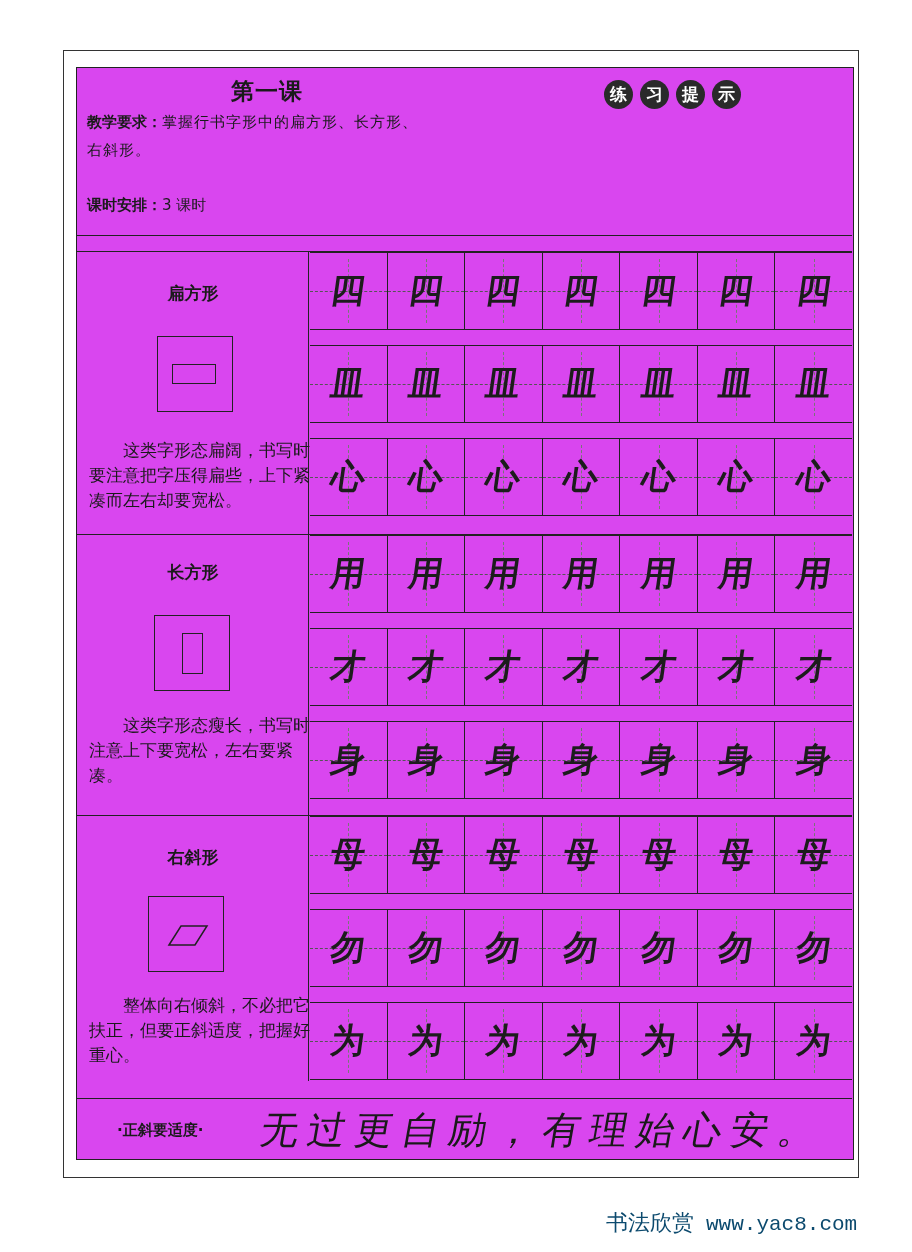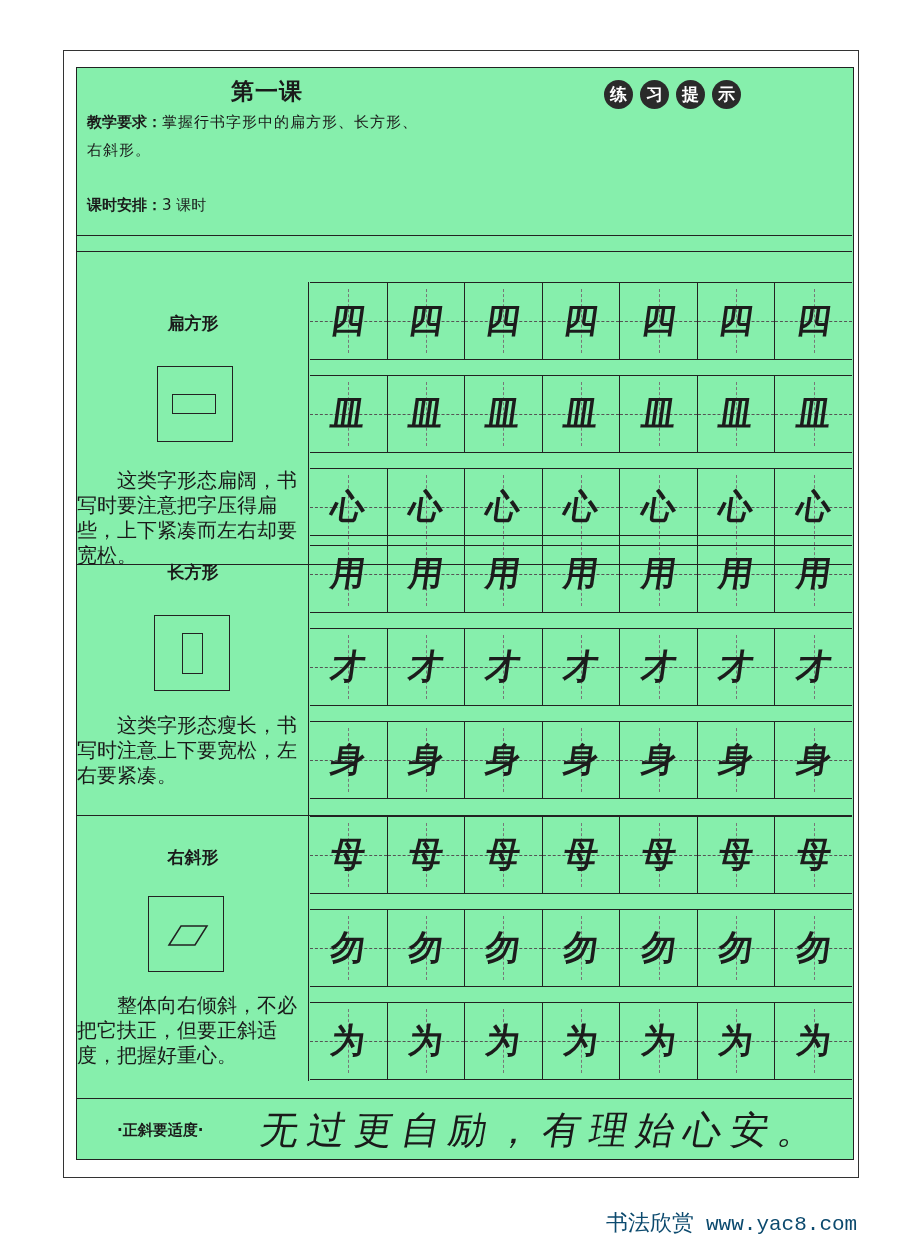--- a/index.html
+++ b/index.html
@@ -6,21 +6,21 @@
   body {
     width: 912px; height: 1252px; background: #ffffff; position: relative; overflow: hidden;
     font-family: "DejaVu Sans", "Liberation Sans", sans-serif; color: #1a1a1a;
   }
   .outer-frame {
     position: absolute; left: 63px; top: 50px; width: 796px; height: 1128px;
     border: 1.5px solid #333; box-sizing: border-box;
   }
   .inner-frame {
     position: absolute; left: 76px; top: 67px; width: 778px; height: 1093px;
-    border: 1.5px solid #222; box-sizing: border-box; background: #86efac;
+    border: 1.5px solid #222; box-sizing: border-box; background: #d946ef;
   }
   
   .header { position: absolute; left: 0; top: 0; width: 775px; height: 171px; }
   .lesson-title {
     position: absolute; left: 154px; top: 8px; font-size: 23px; font-weight: bold; letter-spacing: 1px;
   }
   .req { position: absolute; left: 10px; top: 40px; width: 345px; font-size: 15px; line-height: 28px; }
   .req b { font-weight: bold; }
   .req .val { font-family: "DejaVu Serif", "Liberation Serif", serif; letter-spacing: 1px; }
   .schedule { position: absolute; left: 10px; top: 128px; font-size: 15px; }
@@ -38,21 +38,21 @@
   .hdr-line2 { position: absolute; left: 0; top: 183px; width: 775px; border-top: 1.5px solid #222; }
 
   
   .section { position: absolute; left: 0; width: 775px; }
   .sec-left {
     position: absolute; left: 0; top: 0; width: 232px; border-right: 1.5px solid #222; box-sizing: border-box;
   }
   .sec-name { position: absolute; left: 0; width: 232px; text-align: center; font-size: 17px; font-weight: bold; }
   .shape-box { position: absolute; width: 76px; height: 76px; border: 1.5px solid #222; box-sizing: border-box; }
   .sec-desc {
-    position: absolute; left: 0; width: 222px; font-size: 20px; line-height: 25px;
+    position: absolute; left: 12px; width: 222px; font-size: 17px; line-height: 25px;
     font-family: "DejaVu Serif", "Liberation Serif", serif; text-indent: 2em;
   }
   .sec-bottom { position: absolute; left: 0; width: 775px; border-top: 1.5px solid #222; }
   .grid-row { position: absolute; left: 233px; width: 542px; display: flex; border-top: 1.5px solid #222; border-bottom: 1.5px solid #222; box-sizing: border-box; }
   .cell {
     position: relative; flex: 1; border-right: 1.2px solid #222; box-sizing: border-box;
     display: flex; align-items: center; justify-content: center;
   }
   .cell:last-child { border-right: none; }
   .cell::before {
@@ -96,21 +96,21 @@
     <div class="tips-title">
       <span class="tip-circle">练</span>
       <span class="tip-circle">习</span>
       <span class="tip-circle">提</span>
       <span class="tip-circle">示</span>
     </div>
     <div class="hdr-line1"></div>
     <div class="hdr-line2"></div>
   </div>
 
-  <div class="section" style="top:184px;height:282px;margin-top:30px;">
+  <div class="section" style="top:184px;height:282px;">
     <div class="sec-left" style="height:282px;">
       <div class="sec-name" style="top:30px;">扁方形</div>
       <div class="shape-box" style="left:80px;top:84px;">
         <div style="position:absolute;left:14px;top:27px;width:44px;height:20px;border:1.5px solid #222;box-sizing:border-box;"></div>
       </div>
       <div class="sec-desc" style="top:186px;">这类字形态扁阔，书写时要注意把字压得扁些，上下紧凑而左右却要宽松。</div>
     </div>
     <div class="grid-row" style="top:0;height:78px;">
       <div class="cell">
           <span class="glyph">四</span>

